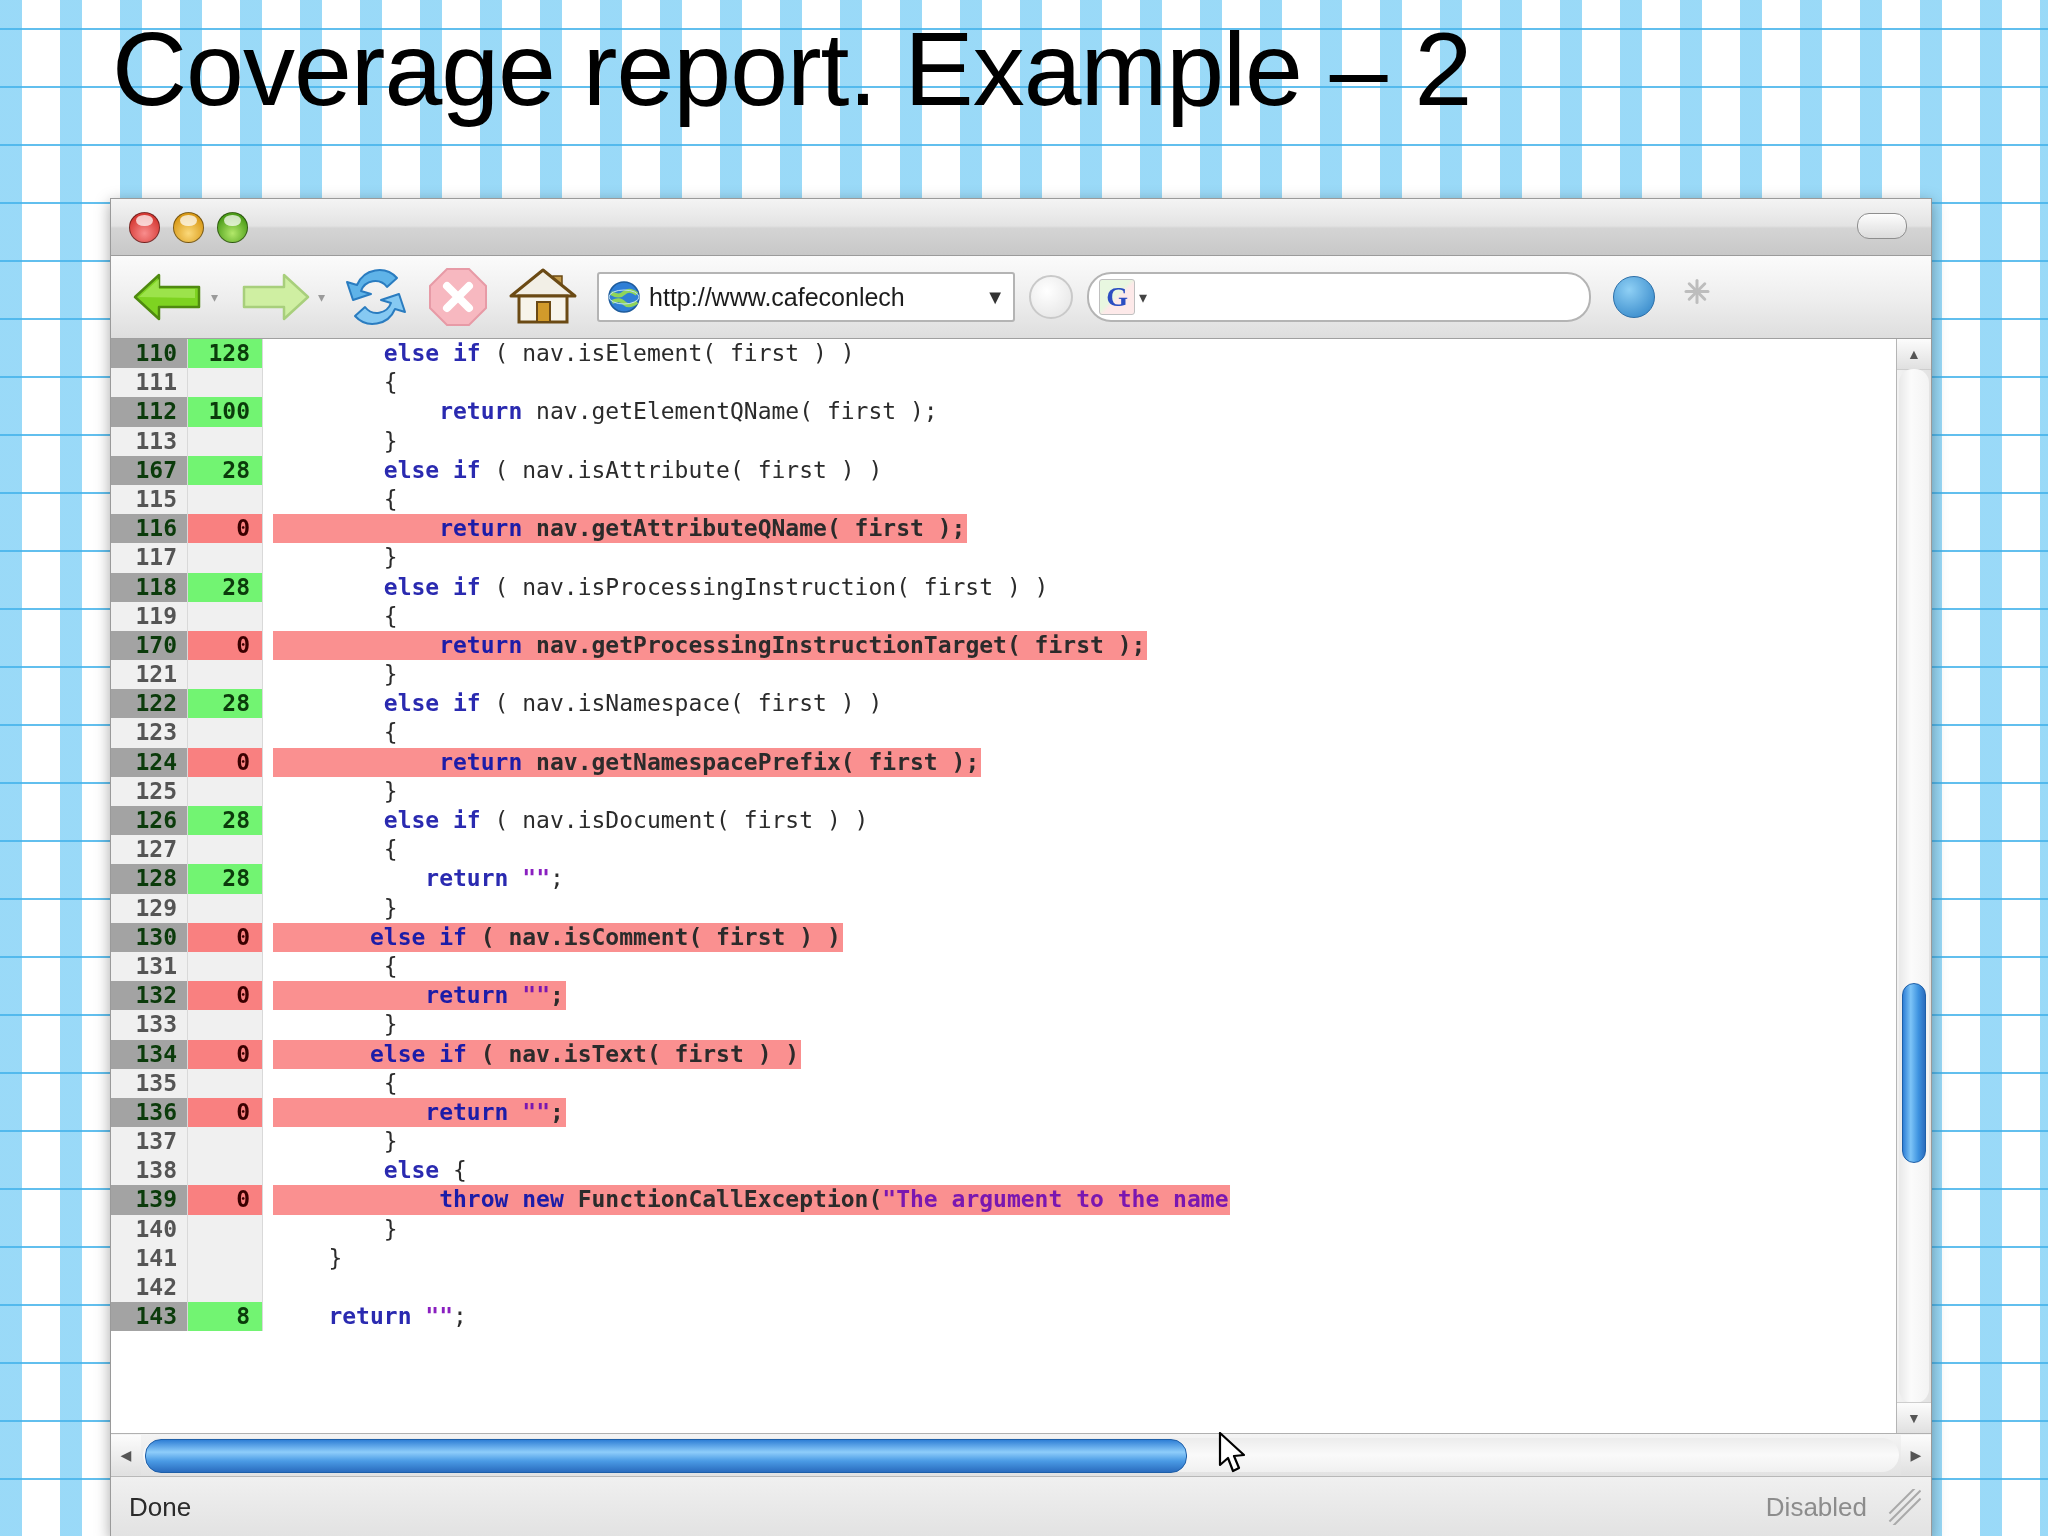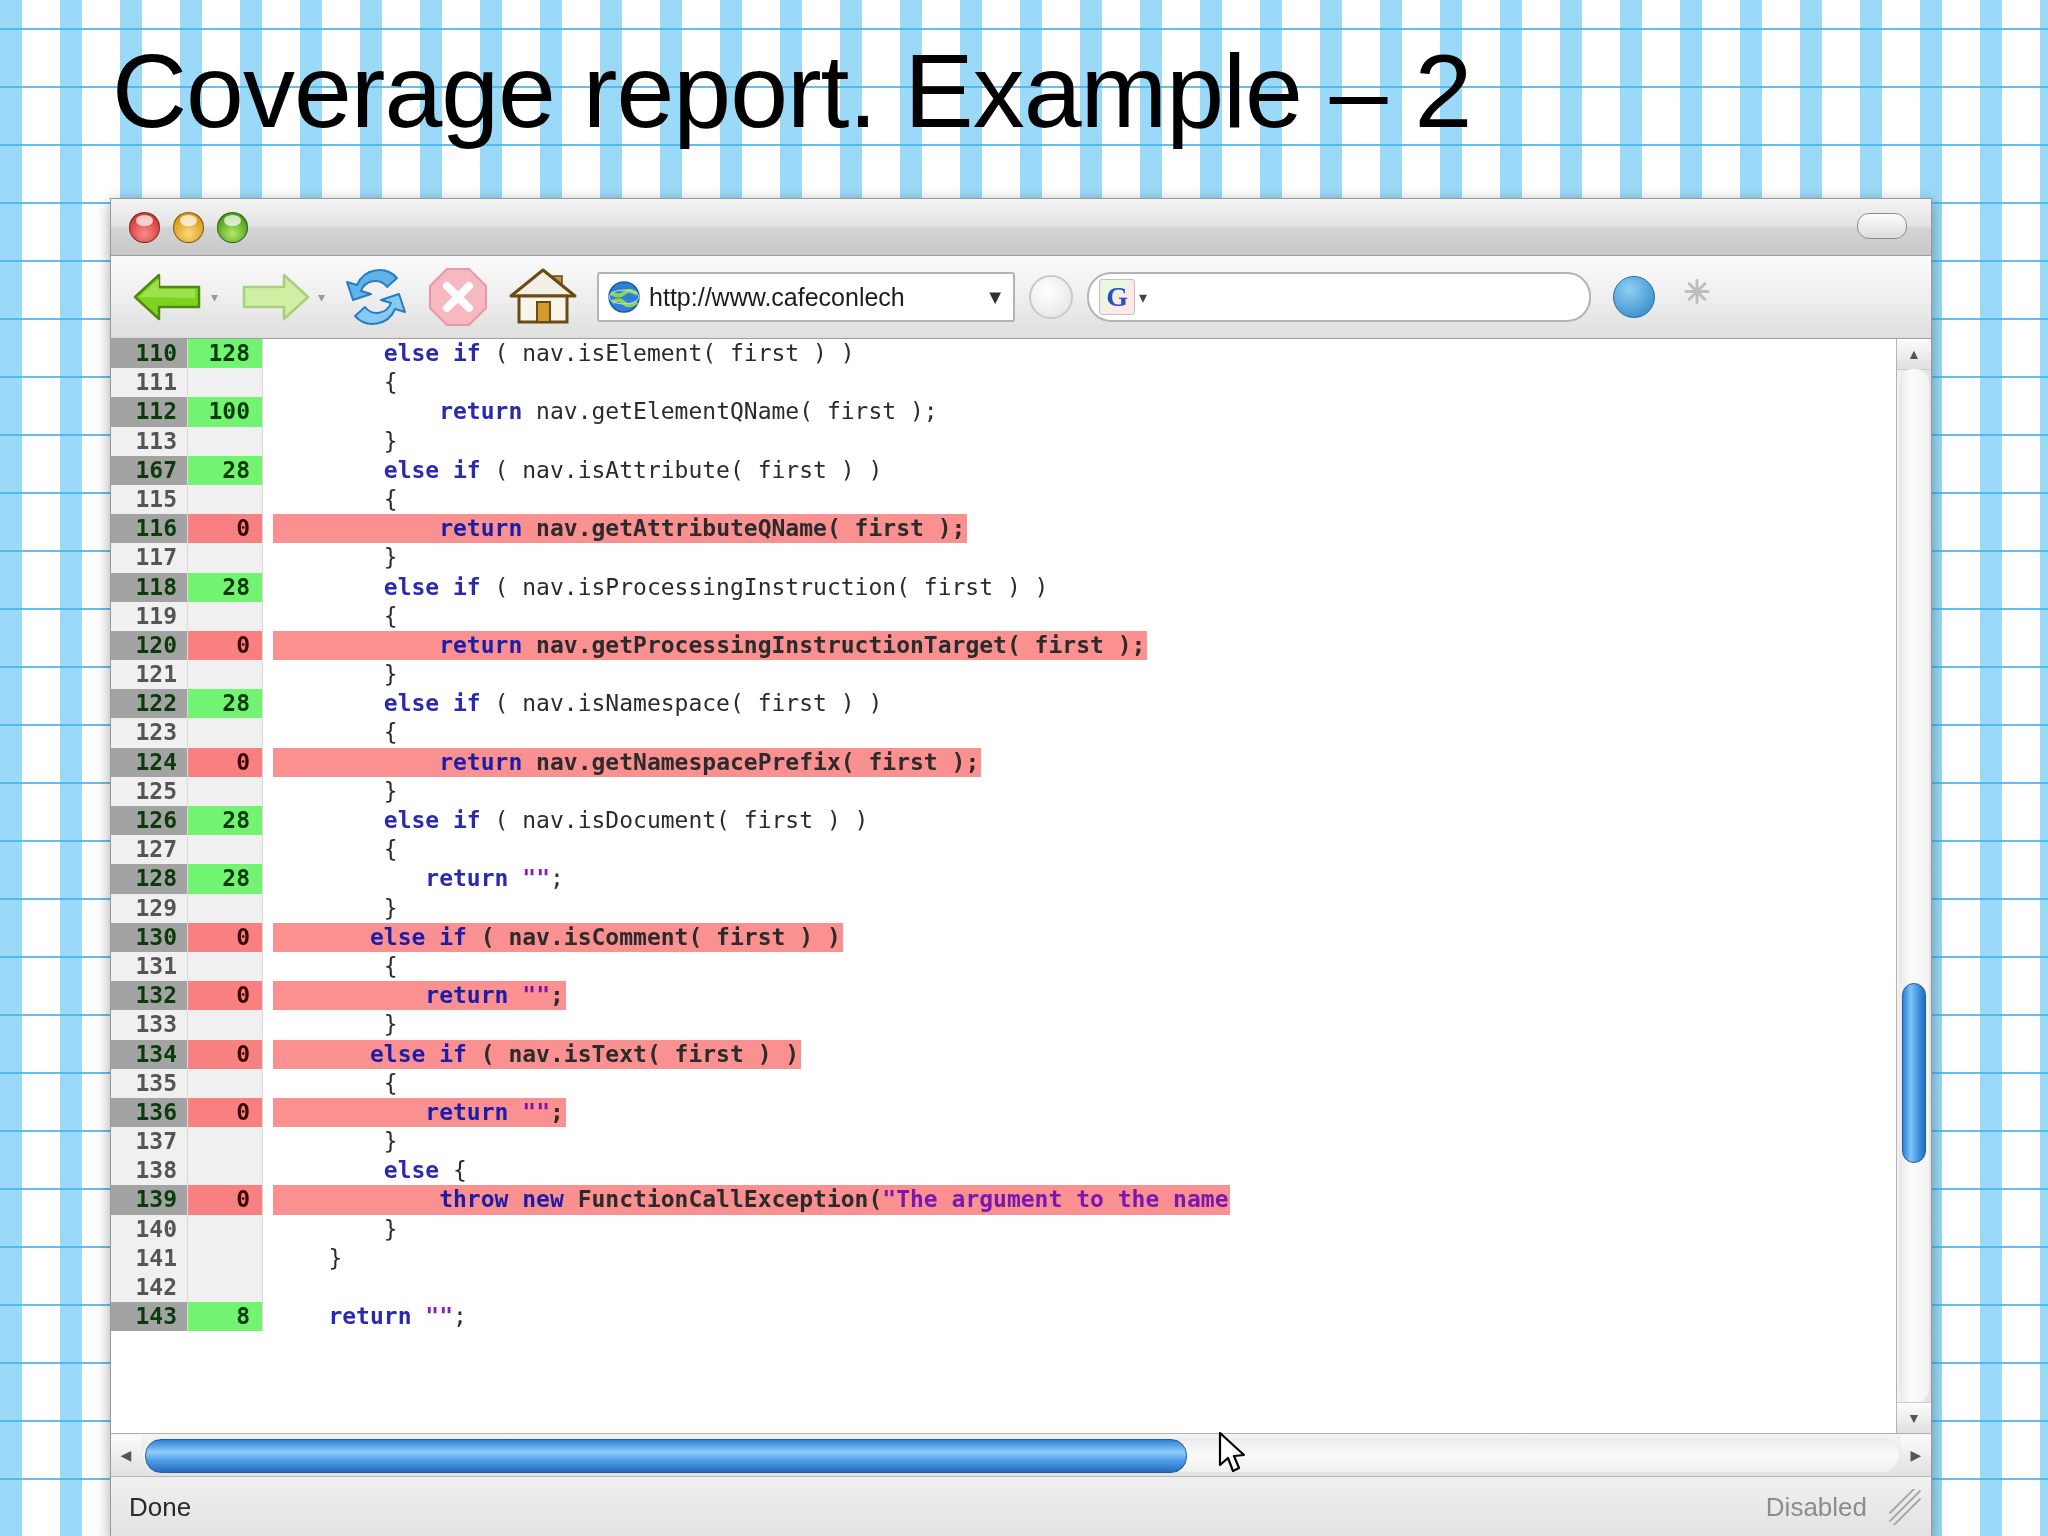--- a/index.html
+++ b/index.html
@@ -24,21 +24,21 @@
     content:"";position:absolute;inset:0;
     background-image:repeating-linear-gradient(to right, rgba(120,205,245,.55) 0px, rgba(120,205,245,.55) 22px, rgba(0,0,0,0) 22px, rgba(0,0,0,0) 60px);
     background-size:60px 58px;background-position:0 57px;
     
     background-repeat:repeat;
     opacity:0;
   }
 
   
   #slide-title{
-    position:absolute;left:112px;top:34px;
+    position:absolute;left:112px;top:12px;
     font-size:104px;line-height:1.1;font-weight:400;
     color:#000;letter-spacing:-1px;white-space:nowrap;
     font-family:"Liberation Sans",sans-serif;
   }
 
   
   #browser-window{
     position:absolute;left:110px;top:198px;width:1820px;height:1338px;
     background:#ededed;
     border:1px solid #9a9a9a;
@@ -297,21 +297,21 @@
         <div class="row"><div class="ln hit">110</div><div class="cnt hit">128</div><div class="src"><span class=""><span>        </span><span class="kw">else if</span><span> ( nav.isElement( first ) )</span></span></div></div>
         <div class="row"><div class="ln">111</div><div class="cnt"></div><div class="src">        {</div></div>
         <div class="row"><div class="ln hit">112</div><div class="cnt hit">100</div><div class="src"><span class=""><span>            </span><span class="kw">return</span><span> nav.getElementQName( first );</span></span></div></div>
         <div class="row"><div class="ln">113</div><div class="cnt"></div><div class="src">        }</div></div>
         <div class="row"><div class="ln hit">167</div><div class="cnt hit">28</div><div class="src"><span class=""><span>        </span><span class="kw">else if</span><span> ( nav.isAttribute( first ) )</span></span></div></div>
         <div class="row"><div class="ln">115</div><div class="cnt"></div><div class="src">        {</div></div>
         <div class="row"><div class="ln hit">116</div><div class="cnt miss">0</div><div class="src"><span class="hl"><span>            </span><span class="kw">return</span><span> nav.getAttributeQName( first );</span></span></div></div>
         <div class="row"><div class="ln">117</div><div class="cnt"></div><div class="src">        }</div></div>
         <div class="row"><div class="ln hit">118</div><div class="cnt hit">28</div><div class="src"><span class=""><span>        </span><span class="kw">else if</span><span> ( nav.isProcessingInstruction( first ) )</span></span></div></div>
         <div class="row"><div class="ln">119</div><div class="cnt"></div><div class="src">        {</div></div>
-        <div class="row"><div class="ln hit">120</div><div class="cnt miss">0</div><div class="src"><span class="hl"><span>            </span><span class="kw">return</span><span> nav.getProcessingInstructionTarget( first );</span></span></div></div>
+        <div class="row"><div class="ln hit">170</div><div class="cnt miss">0</div><div class="src"><span class="hl"><span>            </span><span class="kw">return</span><span> nav.getProcessingInstructionTarget( first );</span></span></div></div>
         <div class="row"><div class="ln">121</div><div class="cnt"></div><div class="src">        }</div></div>
         <div class="row"><div class="ln hit">122</div><div class="cnt hit">28</div><div class="src"><span class=""><span>        </span><span class="kw">else if</span><span> ( nav.isNamespace( first ) )</span></span></div></div>
         <div class="row"><div class="ln">123</div><div class="cnt"></div><div class="src">        {</div></div>
         <div class="row"><div class="ln hit">124</div><div class="cnt miss">0</div><div class="src"><span class="hl"><span>            </span><span class="kw">return</span><span> nav.getNamespacePrefix( first );</span></span></div></div>
         <div class="row"><div class="ln">125</div><div class="cnt"></div><div class="src">        }</div></div>
         <div class="row"><div class="ln hit">126</div><div class="cnt hit">28</div><div class="src"><span class=""><span>        </span><span class="kw">else if</span><span> ( nav.isDocument( first ) )</span></span></div></div>
         <div class="row"><div class="ln">127</div><div class="cnt"></div><div class="src">        {</div></div>
         <div class="row"><div class="ln hit">128</div><div class="cnt hit">28</div><div class="src"><span class=""><span>           </span><span class="kw">return</span><span> </span><span class="str">""</span><span>;</span></span></div></div>
         <div class="row"><div class="ln">129</div><div class="cnt"></div><div class="src">        }</div></div>
         <div class="row"><div class="ln hit">130</div><div class="cnt miss">0</div><div class="src"><span class="hl"><span>       </span><span class="kw">else if</span><span> ( nav.isComment( first ) )</span></span></div></div>

